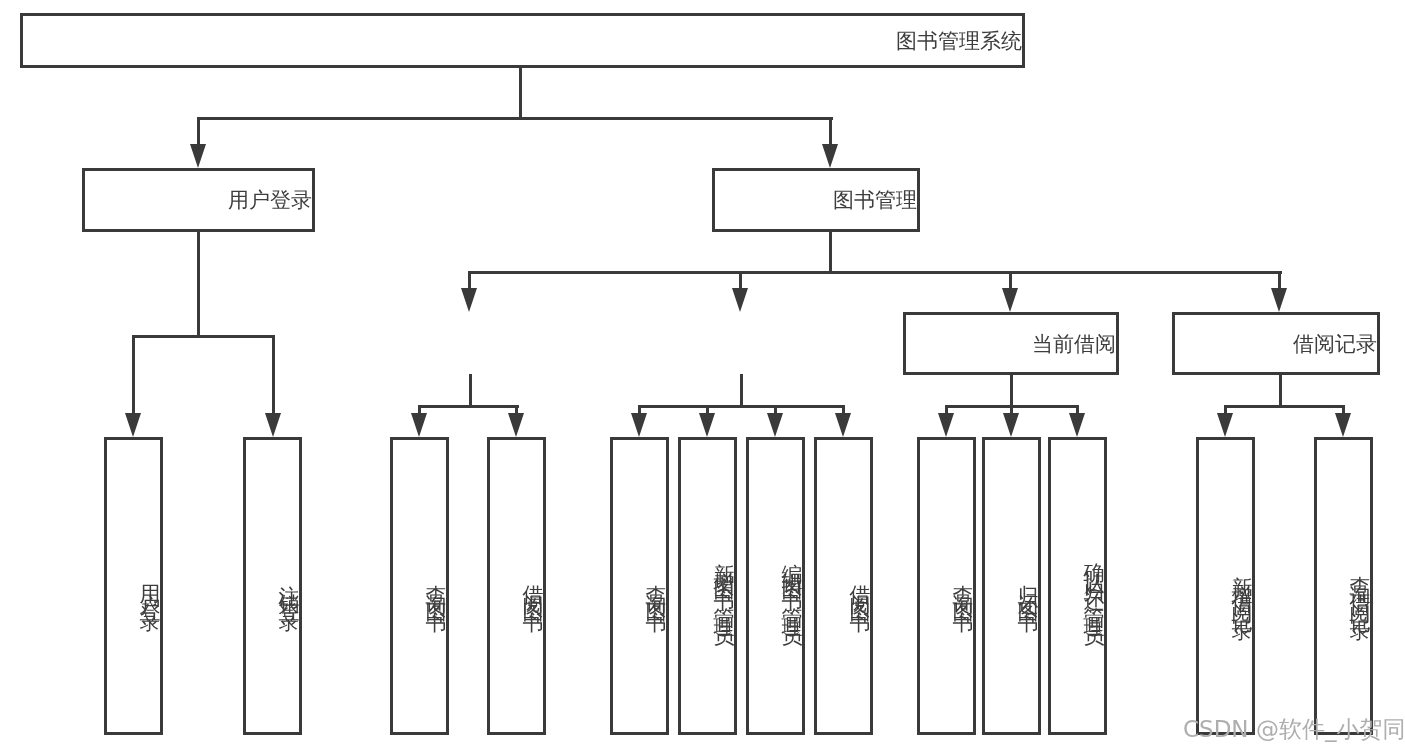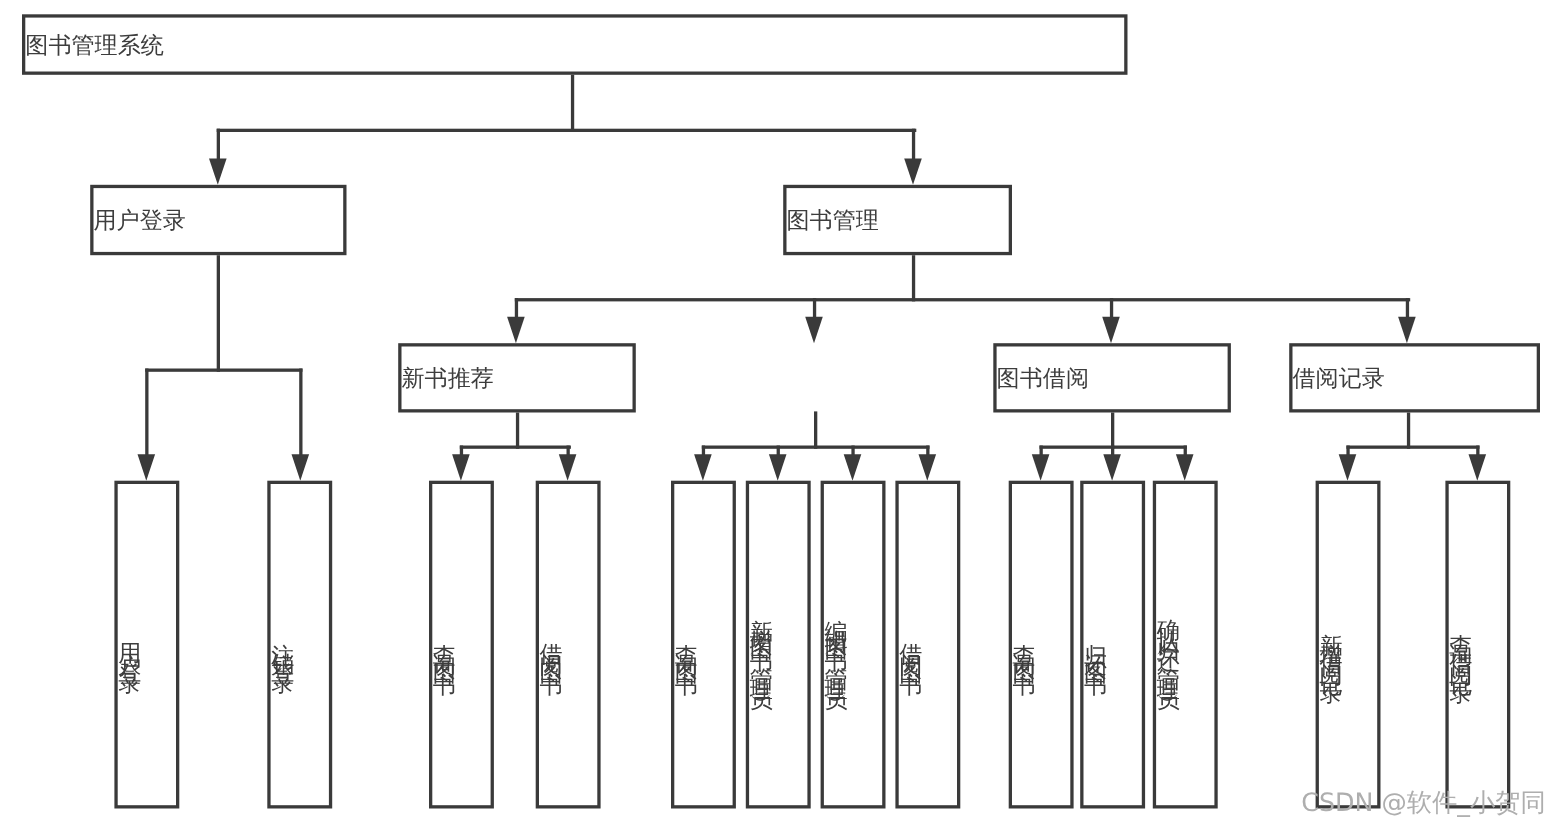--- a/index.html
+++ b/index.html
@@ -10,21 +10,21 @@
     font-family:"DejaVu Sans","Liberation Sans",sans-serif;
     overflow:hidden;
   }
   .box{
     position:absolute;
     box-sizing:border-box;
     border:3px solid #3a3a3a;
     background:#ffffff;
     display:flex;
     align-items:center;
-    justify-content:flex-start;
+    justify-content:flex-end;
     color:#3d3d3d;
     font-size:21px;
     z-index:2;
   }
   .box .lbl{white-space:nowrap;}
   .box.vert .lbl{
     writing-mode:vertical-rl;
     text-orientation:mixed;
     letter-spacing:9px;
     white-space:normal;
@@ -118,27 +118,24 @@
     <span class="lbl">图书管理系统</span>
   </div>
 
   <div class="box" style="left:82px;top:168px;width:233px;height:64px">
     <span class="lbl">用户登录</span>
   </div>
   <div class="box" style="left:712px;top:168px;width:208px;height:64px">
     <span class="lbl">图书管理</span>
   </div>
 
-  <div class="box" style="left:362px;top:312px;width:216px;height:63px">
-    <span class="lbl">新书推荐</span>
+  <div class="box" style="left:903px;top:312px;width:216px;height:63px">
+    <span class="lbl">当前借阅</span>
   </div>
-  <div class="box" style="left:903px;top:312px;width:216px;height:63px">
-    <span class="lbl">图书借阅</span>
-  </div>
-  <div class="box" style="left:1172px;top:312px;width:228px;height:63px">
+  <div class="box" style="left:1172px;top:312px;width:208px;height:63px">
     <span class="lbl">借阅记录</span>
   </div>
 
   <div class="box vert" style="left:104px;top:437px;width:59px;height:298px">
     <span class="lbl">用户登录</span>
   </div>
   <div class="box vert" style="left:243px;top:437px;width:59px;height:298px">
     <span class="lbl">注销登录</span>
   </div>
 

